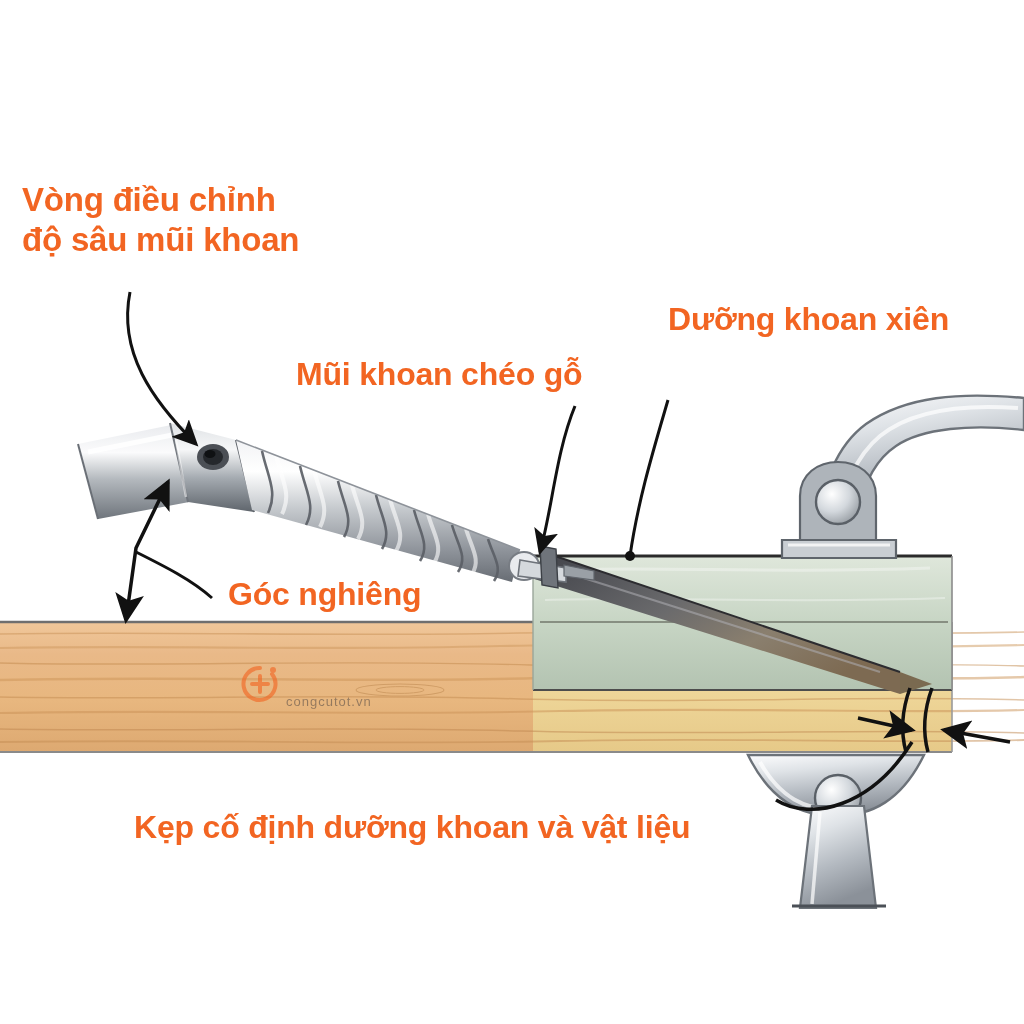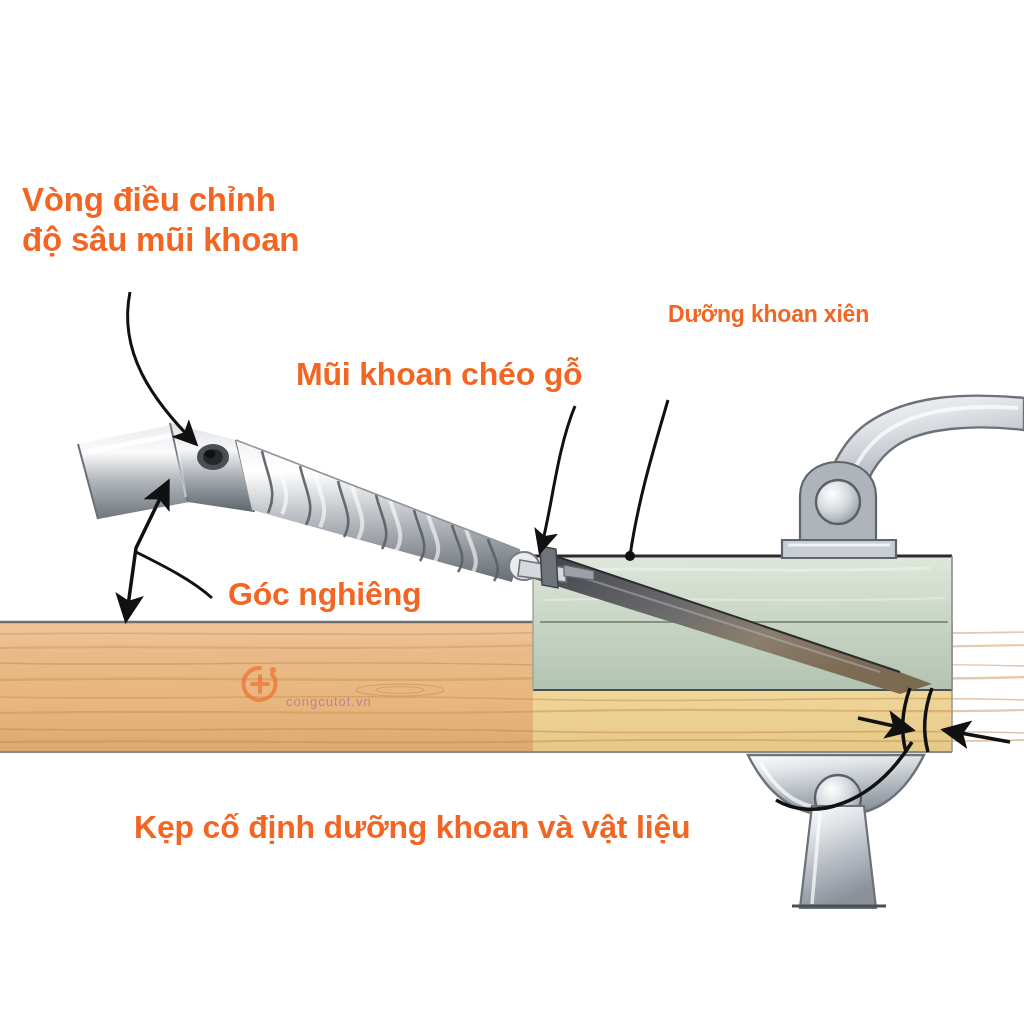--- a/index.html
+++ b/index.html
@@ -4,29 +4,29 @@
 <style>
   html,body{margin:0;padding:0;background:#fff;}
   body{width:1024px;height:1024px;overflow:hidden;
        font-family:"Liberation Sans","DejaVu Sans",sans-serif;}
   #stage{position:relative;width:864px;height:1024px;background:#ffffff;}
   svg#scene{position:absolute;inset:0;width:1024px;height:1024px;}
   .lbl{position:absolute;color:#F26522;font-weight:700;
        font-family:"Liberation Sans","DejaVu Sans",sans-serif;
        white-space:pre;line-height:1.22;letter-spacing:-0.2px;}
   #lbl-depth-ring{left:22px;top:180px;font-size:33px;}
-  #lbl-jig{left:668px;top:300px;font-size:23px;}
+  #lbl-jig{left:668px;top:300px;font-size:32px;}
   #lbl-bit{left:296px;top:355px;font-size:32px;}
   #lbl-angle{left:228px;top:575px;font-size:32px;}
   #lbl-clamp{left:134px;top:808px;font-size:32px;}
   .wm{position:absolute;left:238px;top:662px;display:flex;align-items:center;
       gap:10px;opacity:.62;}
   .wm-txt{color:#F26522;font-weight:700;font-size:27px;letter-spacing:2px;
           font-family:"Liberation Sans","DejaVu Sans",sans-serif;}
-  .wm-sub{position:absolute;left:286px;top:694px;color:#6d28d9;opacity:.38;
+  .wm-sub{position:absolute;left:286px;top:694px;color:#0f172a;opacity:.38;
           font-size:13px;letter-spacing:1px;
           font-family:"Liberation Sans","DejaVu Sans",sans-serif;}
 </style>
 </head>
 <body>
 
 <div id="stage">
 
   <svg id="scene" viewBox="0 0 1024 1024">
     <defs>

